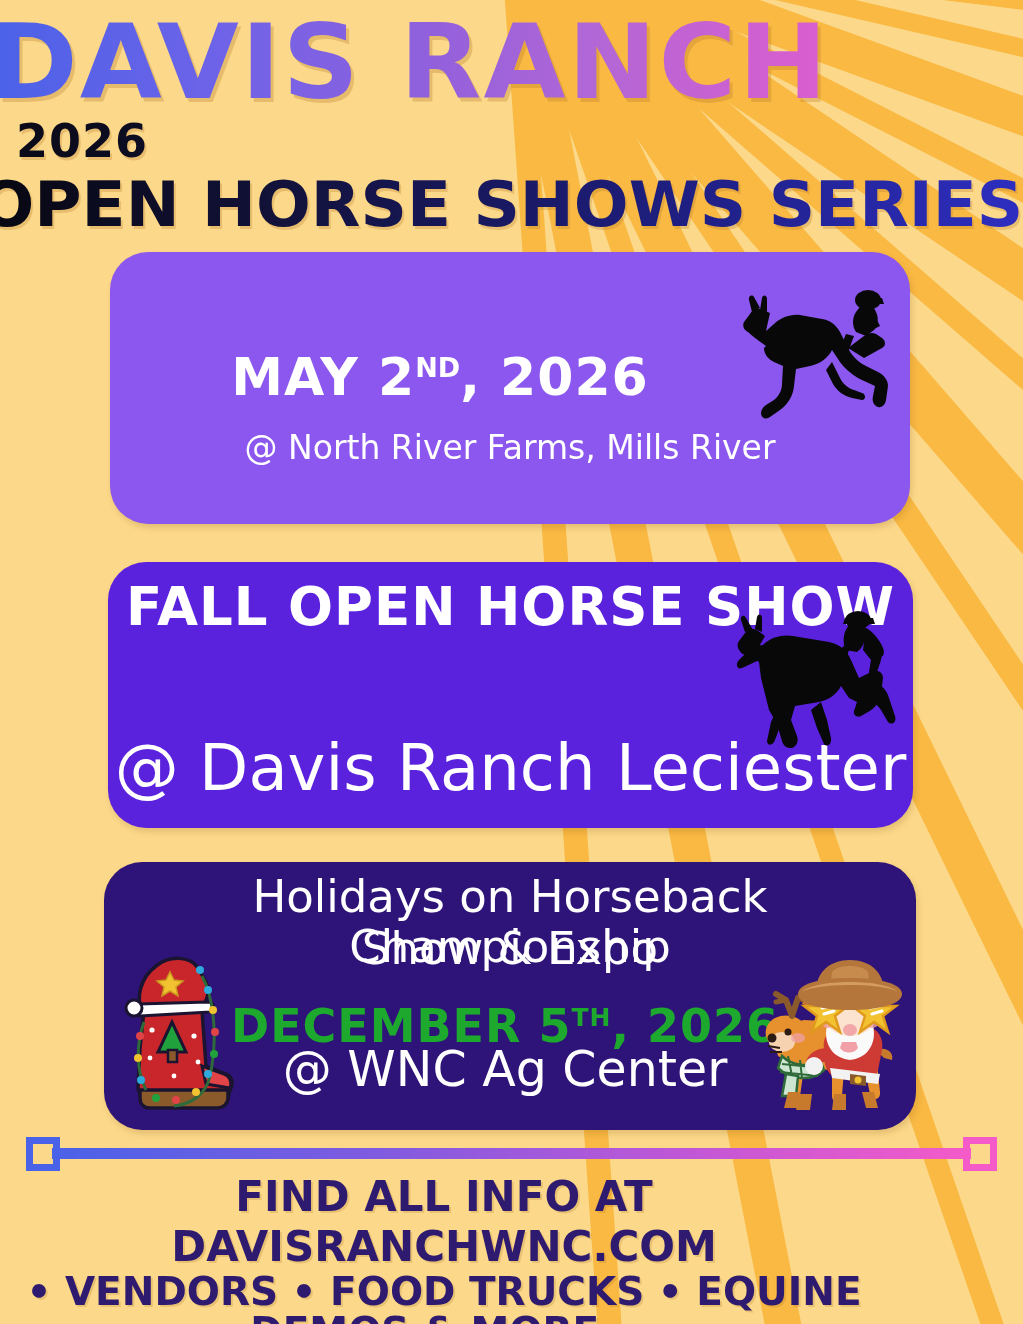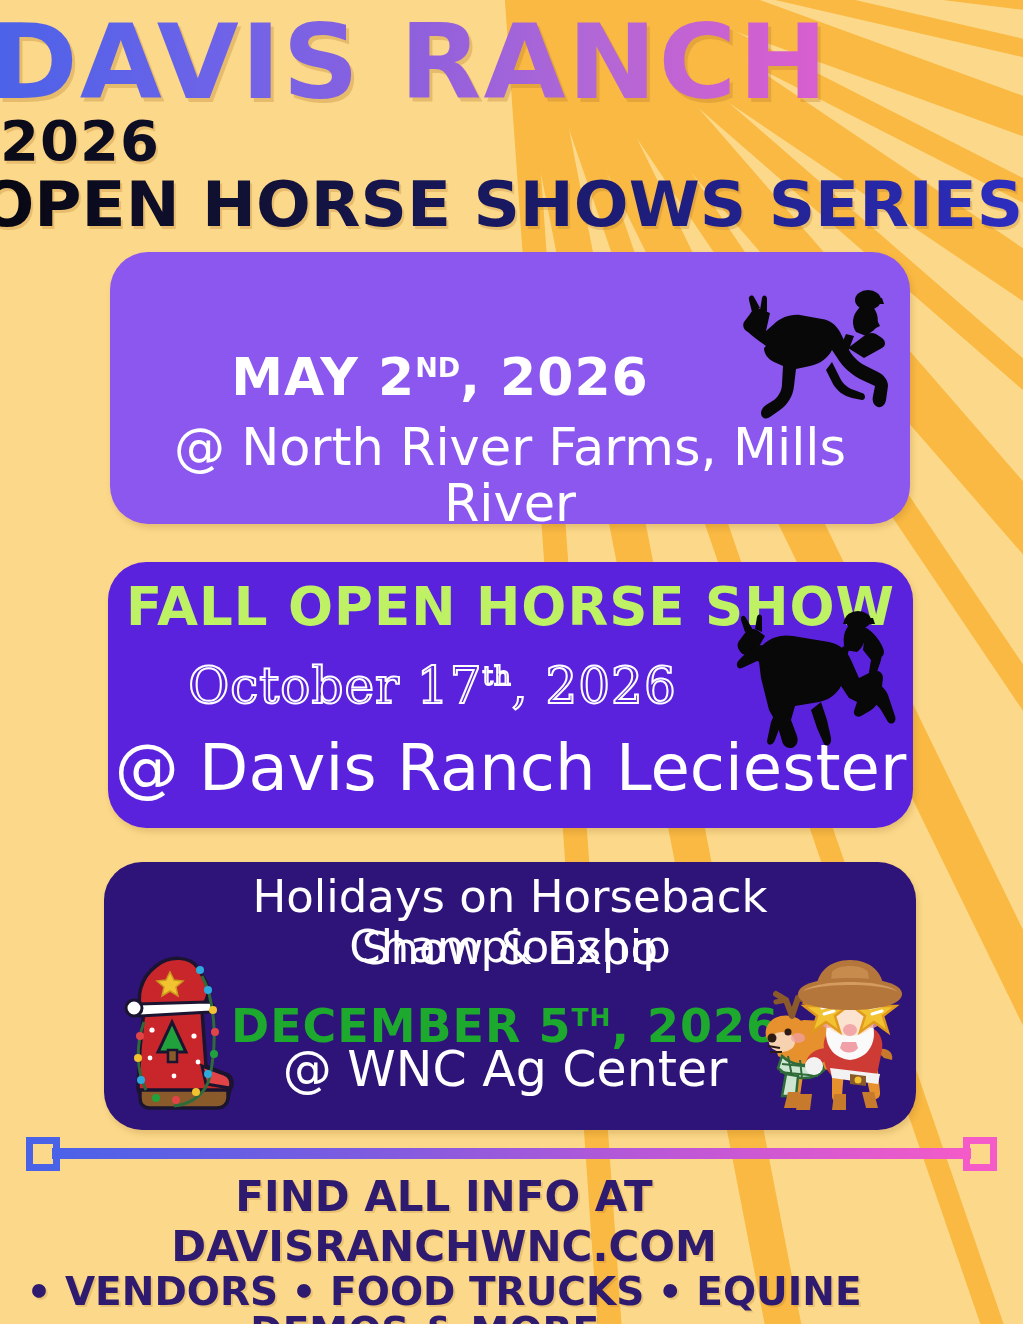--- a/index.html
+++ b/index.html
@@ -33,28 +33,29 @@
     background:linear-gradient(90deg,#4A62E8 0%,#6E63E8 22%,#9160DC 42%,#B267D6 58%,#D45FD0 76%,#EC5CC6 100%);
     -webkit-background-clip:text; background-clip:text;
     color:transparent;
     -webkit-text-fill-color:transparent;
     filter:drop-shadow(3px 4px 0 rgba(180,120,40,.30));
     transform:scaleX(1.02);
   }
   .year {
     font-family:"DejaVu Sans", sans-serif;
     font-weight:bold;
-    font-size:56px;
+    font-size:46px;
     line-height:58px;
     letter-spacing:1px;
     margin-top:-6px;
     background:linear-gradient(90deg,#0A0A18 0%,#141440 45%,#2B2BB8 100%);
     -webkit-background-clip:text; background-clip:text;
     color:transparent; -webkit-text-fill-color:transparent;
     filter:drop-shadow(2px 3px 0 rgba(180,120,40,.28));
+    margin-left:16px;
   }
   .series {
     font-family:"DejaVu Sans", sans-serif;
     font-weight:bold;
     font-size:62px;
     line-height:66px;
     letter-spacing:0px;
     margin-top:2px;
     transform:scaleX(1.04);
     background:linear-gradient(90deg,#070710 0%,#12123A 28%,#1D1D7A 62%,#2E2FC4 100%);
@@ -85,28 +86,28 @@
     color:#fff; font-family:"DejaVu Sans", sans-serif;
   }
   .c1-date {
     position:absolute; left:10px; right:150px; top:78px; text-align:center;
     font-family:"DejaVu Sans", sans-serif; font-weight:bold;
     font-size:52px; line-height:76px; letter-spacing:1px; color:#fff;
   }
   .c1-date sup { font-size:27px; vertical-align:super; letter-spacing:0; }
   .c1-loc {
     position:absolute; left:6px; right:6px; top:168px; text-align:center;
-    font-size:51px; line-height:56px; color:#fff;
+    font-size:33px; line-height:56px; color:#fff;
     font-family:"DejaVu Sans", sans-serif;
   }
 
   .c2-title {
     position:absolute; left:0; right:0; top:16px; text-align:center;
     font-family:"DejaVu Sans", sans-serif; font-weight:bold;
-    font-size:53px; line-height:58px; letter-spacing:1px; color:#bef264;
+    font-size:53px; line-height:58px; letter-spacing:1px; color:#ffffff;
   }
   .c2-date {
     position:absolute; left:4px; right:160px; top:86px; text-align:center;
     font-family:"DejaVu Serif", serif; font-weight:normal;
     font-size:50px; line-height:56px; letter-spacing:1px;
     color:#5B22DE;
     -webkit-text-stroke:2px #fff;
     text-shadow:0 0 0 #fff;
   }
   .c2-date sup { font-size:26px; vertical-align:super; }
@@ -285,21 +286,20 @@
           <path d="M118 62 L112 78 L104 74 L110 60 Z"></path>
           <path d="M96 88 L104 104 C107 110 112 114 118 116 L126 119 C130 120 130 126 126 126 L116 124 C108 122 101 117 97 110 L90 96 Z"></path>
         </g>
       </svg>
     </div>
   </div>
 
   <div class="card card2">
     <div class="inner">
       <div class="c2-title">FALL OPEN HORSE SHOW</div>
-      <div class="c2-date"><span>October 17</span><sup>th</sup><span>, 2026</span></div>
       <div class="c2-loc hand">@ Davis Ranch Leciester</div>
 
       <svg class="art art-gallop" viewBox="0 0 180 160">
         <g fill="#080808">
           <path d="M34 52 C28 48 22 46 18 44 C14 42 15 37 19 37 L32 40 L40 33 C47 27 58 24 68 26 L104 32
                    C114 34 122 40 126 50 L134 68 L146 62 C152 59 158 62 158 68 L156 84 C155 92 150 98 143 102
                    L136 106 C132 108 128 105 129 101 L132 92 L124 88 L116 76 C112 84 104 90 94 92 L70 96
                    L66 110 L72 126 C74 132 71 138 65 138 C61 138 58 135 57 131 L52 114 L44 100 L40 84 L36 68 Z"></path>
           <path d="M18 44 C13 41 11 35 14 31 L20 23 C23 19 28 18 32 20 L40 26 L32 40 Z"></path>
           <path d="M20 22 L16 10 C15 6 19 4 21 8 L28 20 Z"></path>

